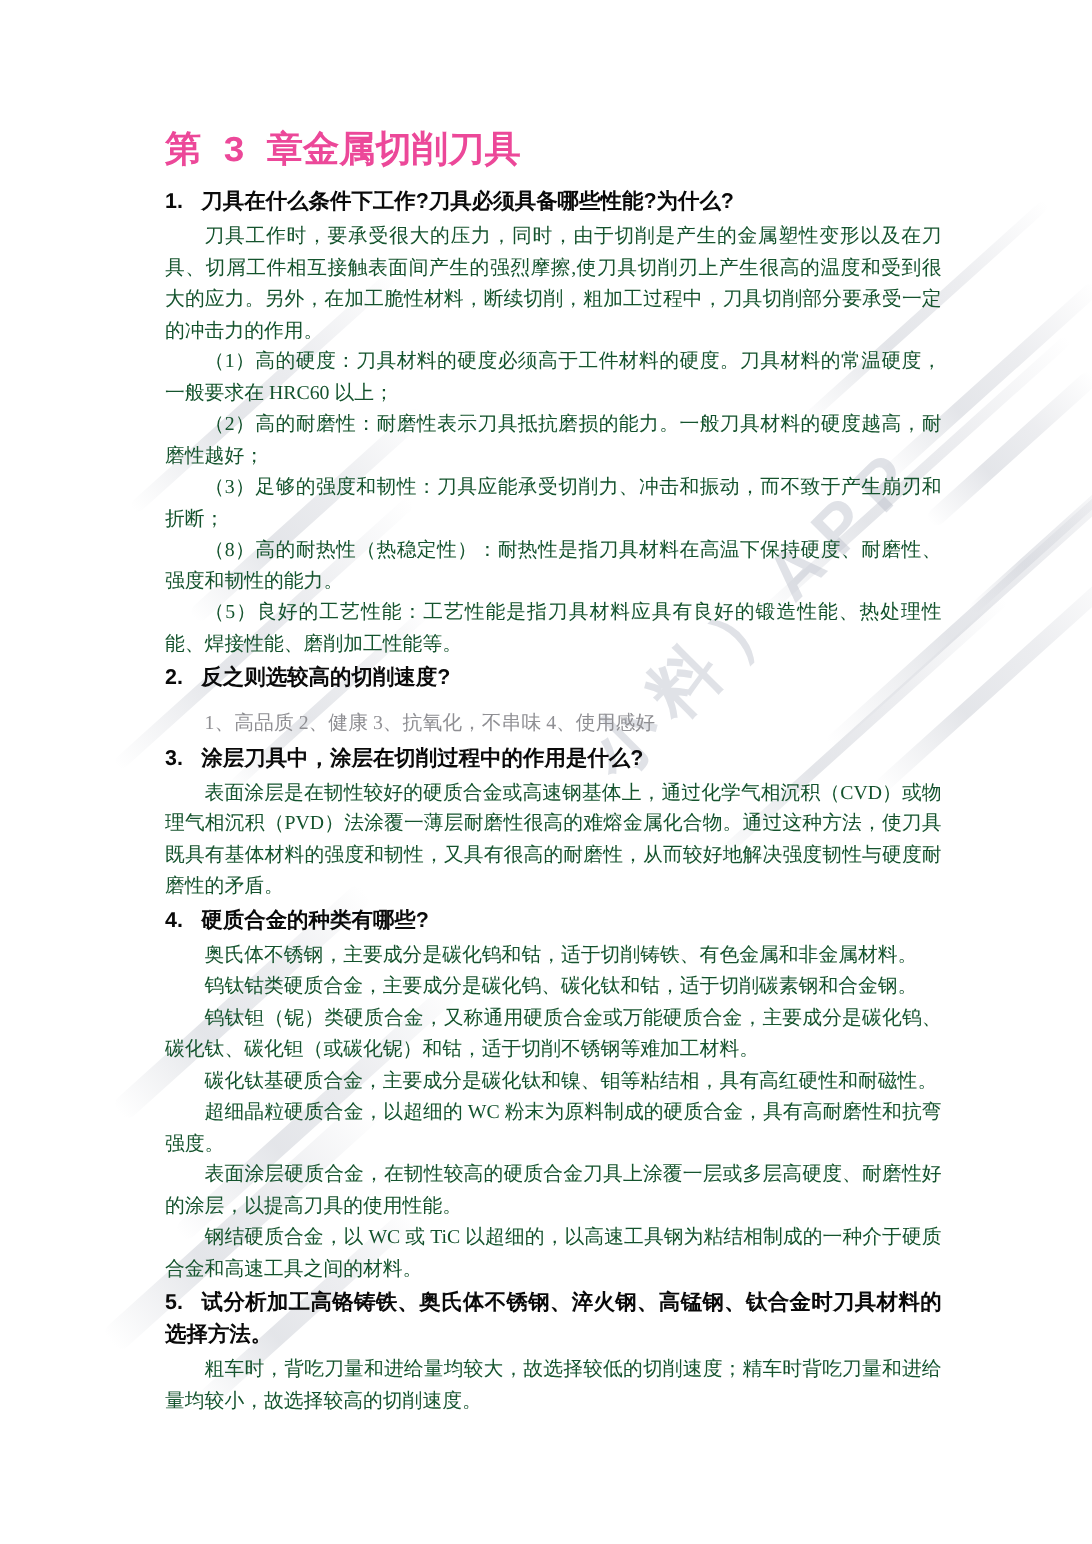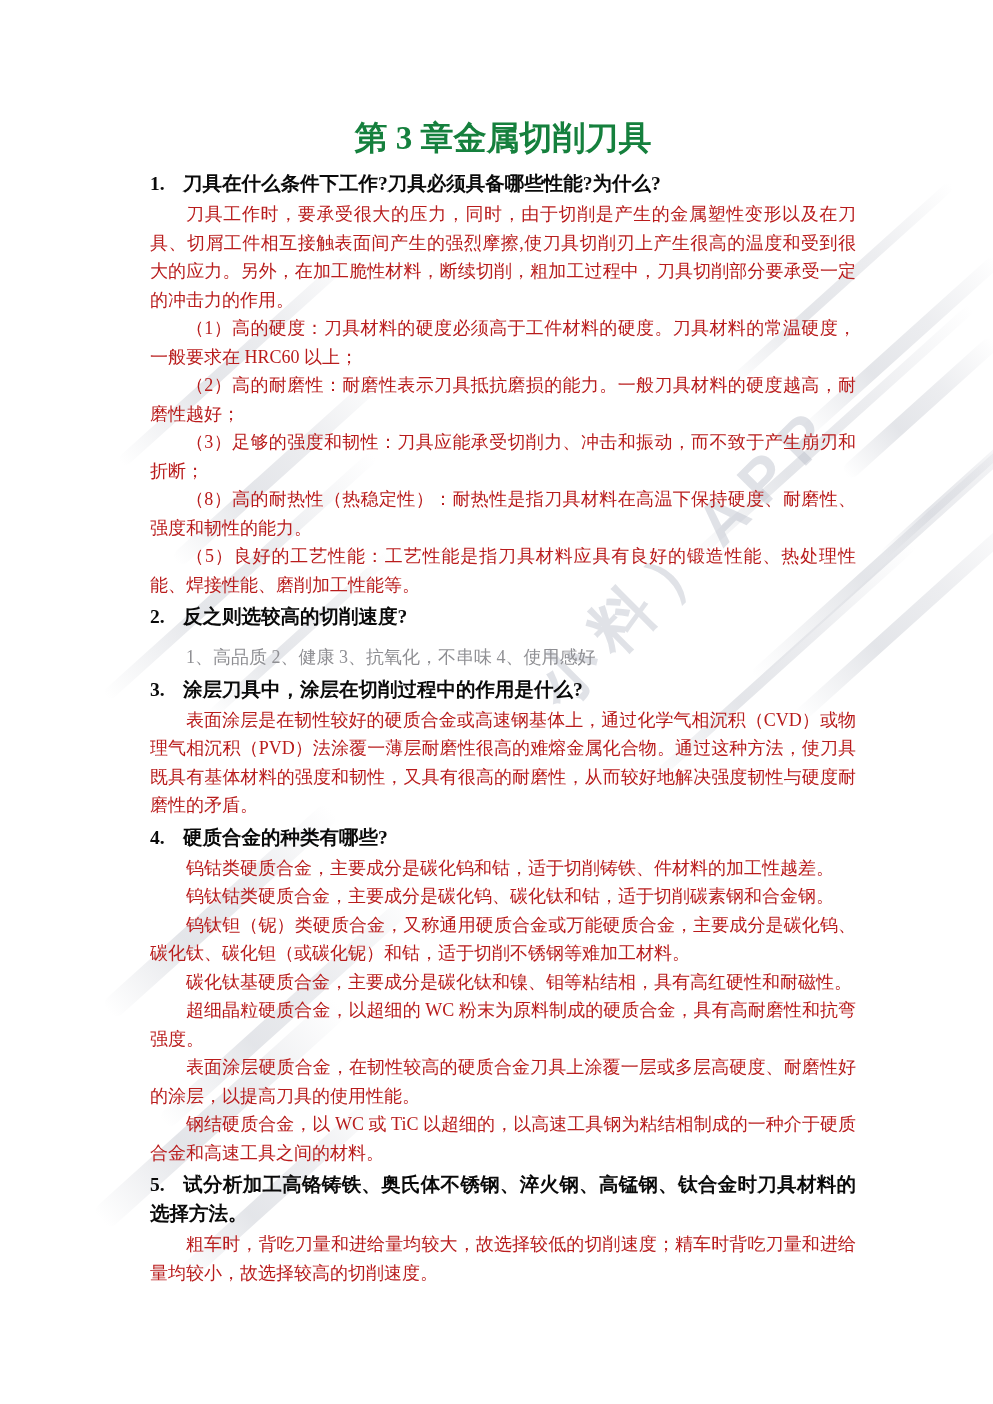--- a/index.html
+++ b/index.html
@@ -34,44 +34,43 @@
   }
   
   .content{
     position:absolute;
     left:150px;top:116px;
     width:706px;
     color:#23232f;
   }
   .doc-title{
     margin:0 0 9px 0;
-    text-align:center;
-    font-family:Liberation Serif, serif;
+    font-family:Liberation Mono, monospace;
     font-weight:bold;
     font-size:33px;
     line-height:44px;
-    color:#15803d;
+    color:#ec4899;
   }
   .question{
     margin:3px 0 2px 0;
-    font-family:Liberation Serif, serif;
+    font-family:Liberation Sans, sans-serif;
     font-weight:bold;
     font-size:19.5px;
     line-height:29px;
     color:#0a0a0a;
     text-align:justify;
   }
   .q-num{display:inline-block;min-width:33px;}
   .ans{
     margin:0;
     font-size:18px;
     line-height:28.5px;
     text-indent:2em;
     text-align:justify;
-    color:#b91c1c;
+    color:#14532d;
   }
   .ans.muted{color:#8f8f93;margin-top:12px;}
 </style>
 </head>
 <body>
 
 <div class="page">
 
   <div class="watermark">
     <div class="streak" style="left:690px;top:280px;width:300px;height:10px;"></div>
@@ -105,21 +104,21 @@
     <p class="ans">（8）高的耐热性（热稳定性）：耐热性是指刀具材料在高温下保持硬度、耐磨性、强度和韧性的能力。</p>
     <p class="ans">（5）良好的工艺性能：工艺性能是指刀具材料应具有良好的锻造性能、热处理性能、焊接性能、磨削加工性能等。</p>
 
     <div class="question"><span class="q-num">2.</span><span>反之则选较高的切削速度?</span></div>
     <p class="ans muted">1、高品质 2、健康 3、抗氧化，不串味 4、使用感好</p>
 
     <div class="question"><span class="q-num">3.</span><span>涂层刀具中，涂层在切削过程中的作用是什么?</span></div>
     <p class="ans">表面涂层是在韧性较好的硬质合金或高速钢基体上，通过化学气相沉积（CVD）或物理气相沉积（PVD）法涂覆一薄层耐磨性很高的难熔金属化合物。通过这种方法，使刀具既具有基体材料的强度和韧性，又具有很高的耐磨性，从而较好地解决强度韧性与硬度耐磨性的矛盾。</p>
 
     <div class="question"><span class="q-num">4.</span><span>硬质合金的种类有哪些?</span></div>
-    <p class="ans">钨钴类硬质合金，主要成分是碳化钨和钴，适于切削铸铁、件材料的加工性越差。</p>
+    <p class="ans">奥氏体不锈钢，主要成分是碳化钨和钴，适于切削铸铁、有色金属和非金属材料。</p>
     <p class="ans">钨钛钴类硬质合金，主要成分是碳化钨、碳化钛和钴，适于切削碳素钢和合金钢。</p>
     <p class="ans">钨钛钽（铌）类硬质合金，又称通用硬质合金或万能硬质合金，主要成分是碳化钨、碳化钛、碳化钽（或碳化铌）和钴，适于切削不锈钢等难加工材料。</p>
     <p class="ans">碳化钛基硬质合金，主要成分是碳化钛和镍、钼等粘结相，具有高红硬性和耐磁性。</p>
     <p class="ans">超细晶粒硬质合金，以超细的 WC 粉末为原料制成的硬质合金，具有高耐磨性和抗弯强度。</p>
     <p class="ans">表面涂层硬质合金，在韧性较高的硬质合金刀具上涂覆一层或多层高硬度、耐磨性好的涂层，以提高刀具的使用性能。</p>
     <p class="ans">钢结硬质合金，以 WC 或 TiC 以超细的，以高速工具钢为粘结相制成的一种介于硬质合金和高速工具之间的材料。</p>
 
     <div class="question"><span class="q-num">5.</span><span>试分析加工高铬铸铁、奥氏体不锈钢、淬火钢、高锰钢、钛合金时刀具材料的选择方法。</span></div>
     <p class="ans">粗车时，背吃刀量和进给量均较大，故选择较低的切削速度；精车时背吃刀量和进给 量均较小，故选择较高的切削速度。</p>
 

